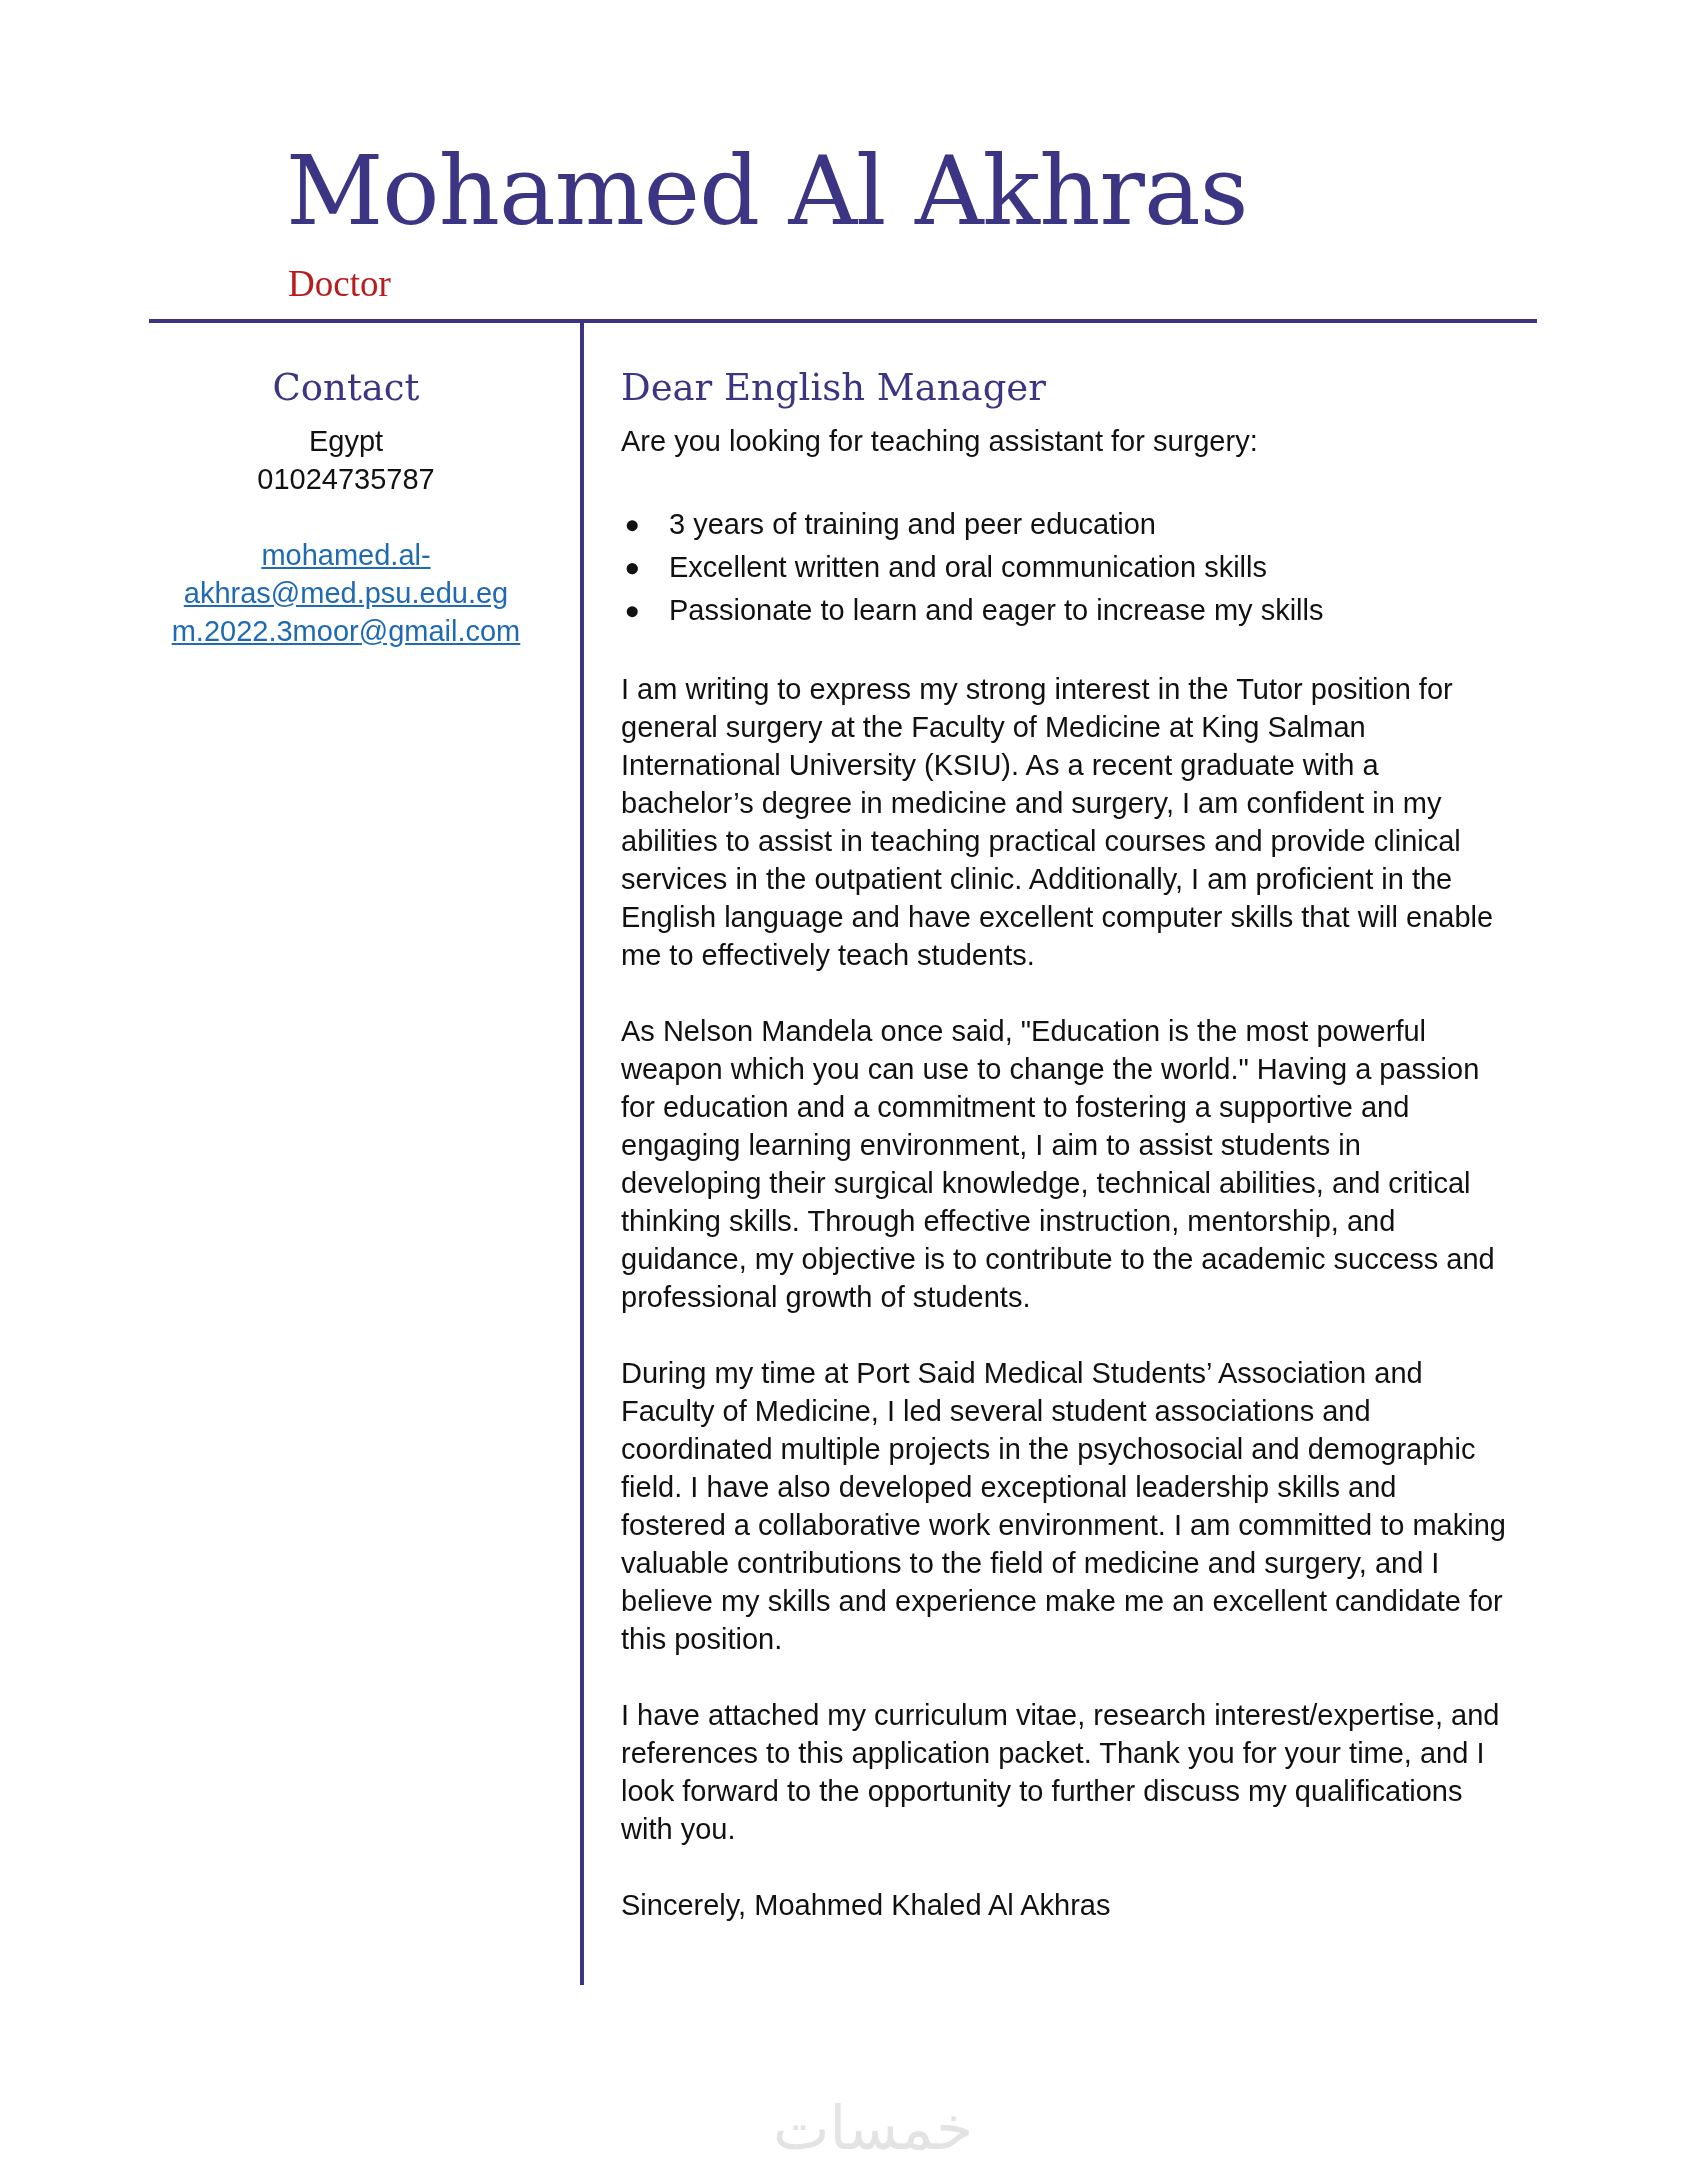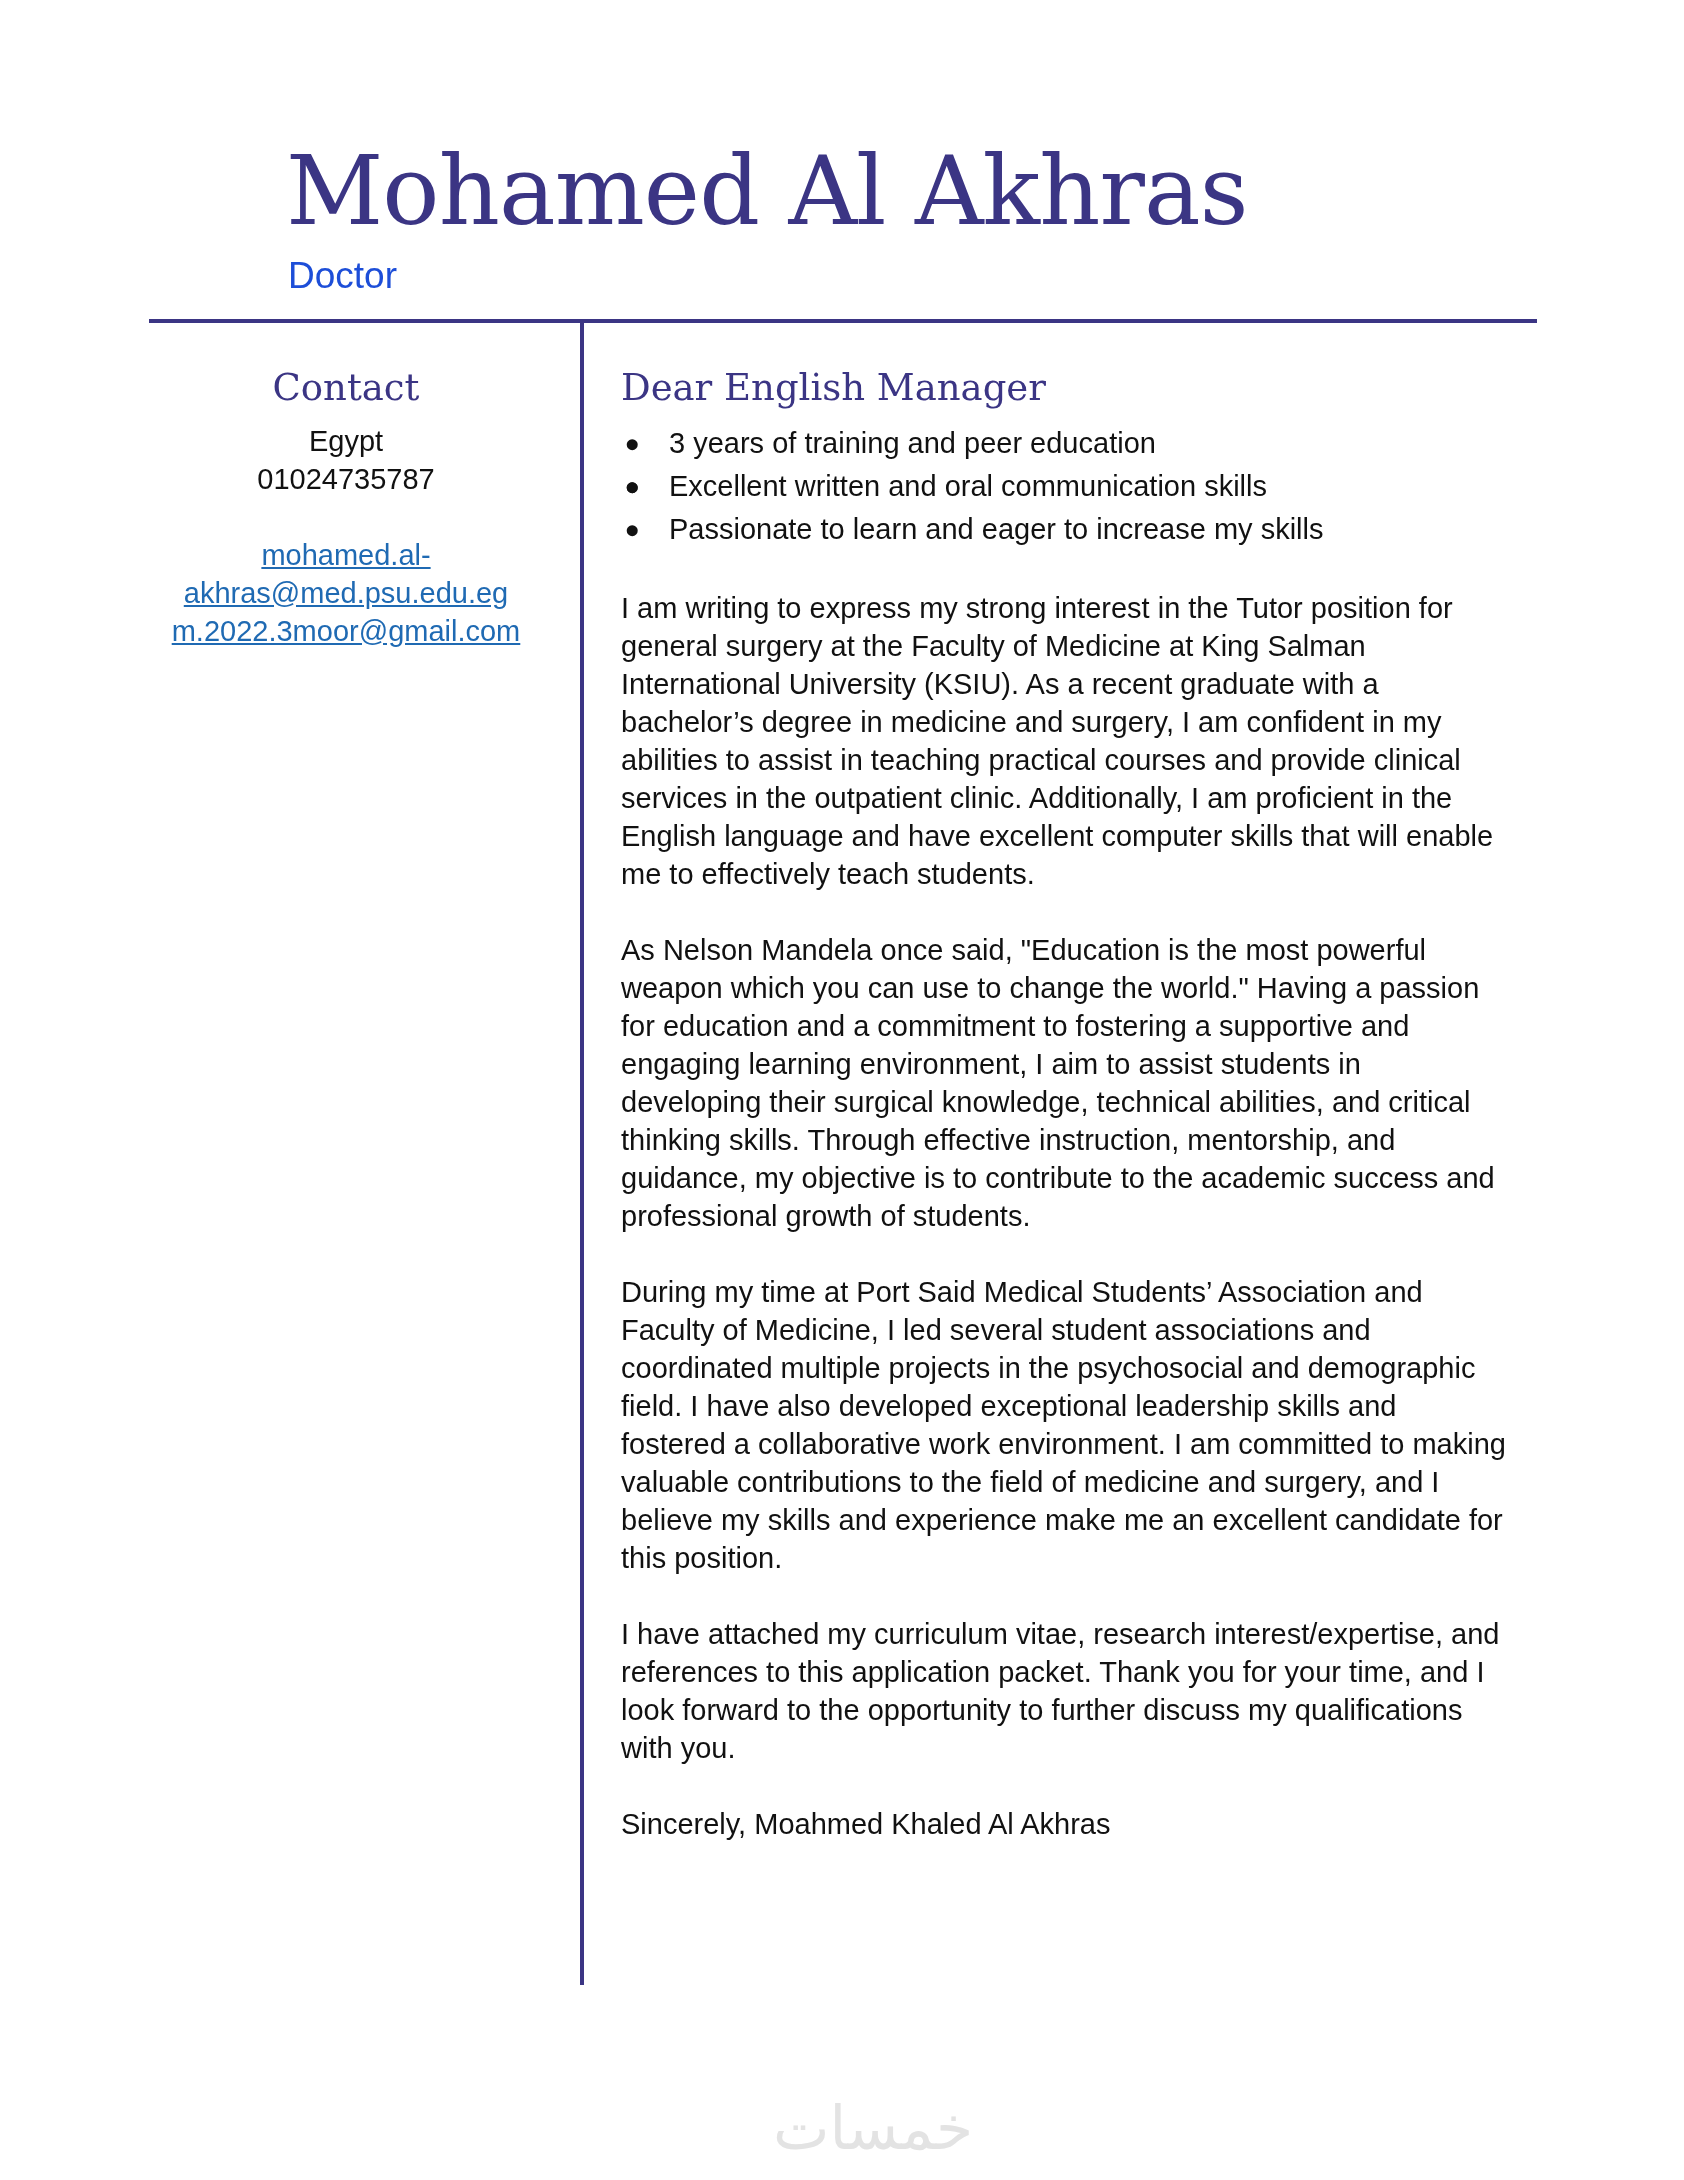--- a/index.html
+++ b/index.html
@@ -19,25 +19,25 @@
     font-family: "DejaVu Serif", serif;
     font-size: 95px;
     line-height: 1;
     color: #3b3584;
     letter-spacing: -0.9px;
     white-space: nowrap;
   }
   .title {
     position: absolute;
     left: 288px;
-    top: 257px;
-    font-family: Liberation Sans, sans-serif;
+    top: 265px;
+    font-family: Liberation Serif, serif;
     font-size: 37px;
     line-height: 1;
-    color: #1d4ed8;
+    color: #b91c1c;
   }
   .hrule {
     position: absolute;
     left: 149px;
     top: 319px;
     width: 1388px;
     height: 4.3px;
     background: #3b3584;
   }
   .vrule {
@@ -146,20 +146,21 @@
   <div class="gap"></div>
   <a>
     <span>mohamed.al-</span><br>
     <span>akhras@med.psu.edu.eg</span>
   </a>
   <a>m.2022.3moor@gmail.com</a>
 </div>
 
 <div class="main">
   <h2>Dear English Manager</h2>
+  <p class="intro">Are you looking for teaching assistant for surgery:</p>
   <ul>
     <li><span class="bullet">●</span><span>3 years of training and peer education</span></li>
     <li><span class="bullet">●</span></li>
     <li><span class="bullet">●</span><span>Excellent written and oral communication skills</span></li>
     <li><span class="bullet">●</span><span>Passionate to learn and eager to increase my skills</span></li>
   </ul>
   <p>I am writing to express my strong interest in the Tutor position for general surgery at the Faculty of Medicine at King Salman International University (KSIU). As a recent graduate with a bachelor’s degree in medicine and surgery, I am confident in my abilities to assist in teaching practical courses and provide clinical services in the outpatient clinic. Additionally, I am proficient in the English language and have excellent computer skills that will enable me to effectively teach students.</p>
   <p>As Nelson Mandela once said, "Education is the most powerful weapon which you can use to change the world." Having a passion for education and a commitment to fostering a supportive and engaging learning environment, I aim to assist students in developing their surgical knowledge, technical abilities, and critical thinking skills. Through effective instruction, mentorship, and guidance, my objective is to contribute to the academic success and professional growth of students.</p>
   <p>During my time at Port Said Medical Students’ Association and Faculty of Medicine, I led several student associations and coordinated multiple projects in the psychosocial and demographic field. I have also developed exceptional leadership skills and fostered a collaborative work environment. I am committed to making valuable contributions to the field of medicine and surgery, and I believe my skills and experience make me an excellent candidate for this position.</p>
   <p>I have attached my curriculum vitae, research interest/expertise, and references to this application packet. Thank you for your time, and I look forward to the opportunity to further discuss my qualifications with you.</p>

